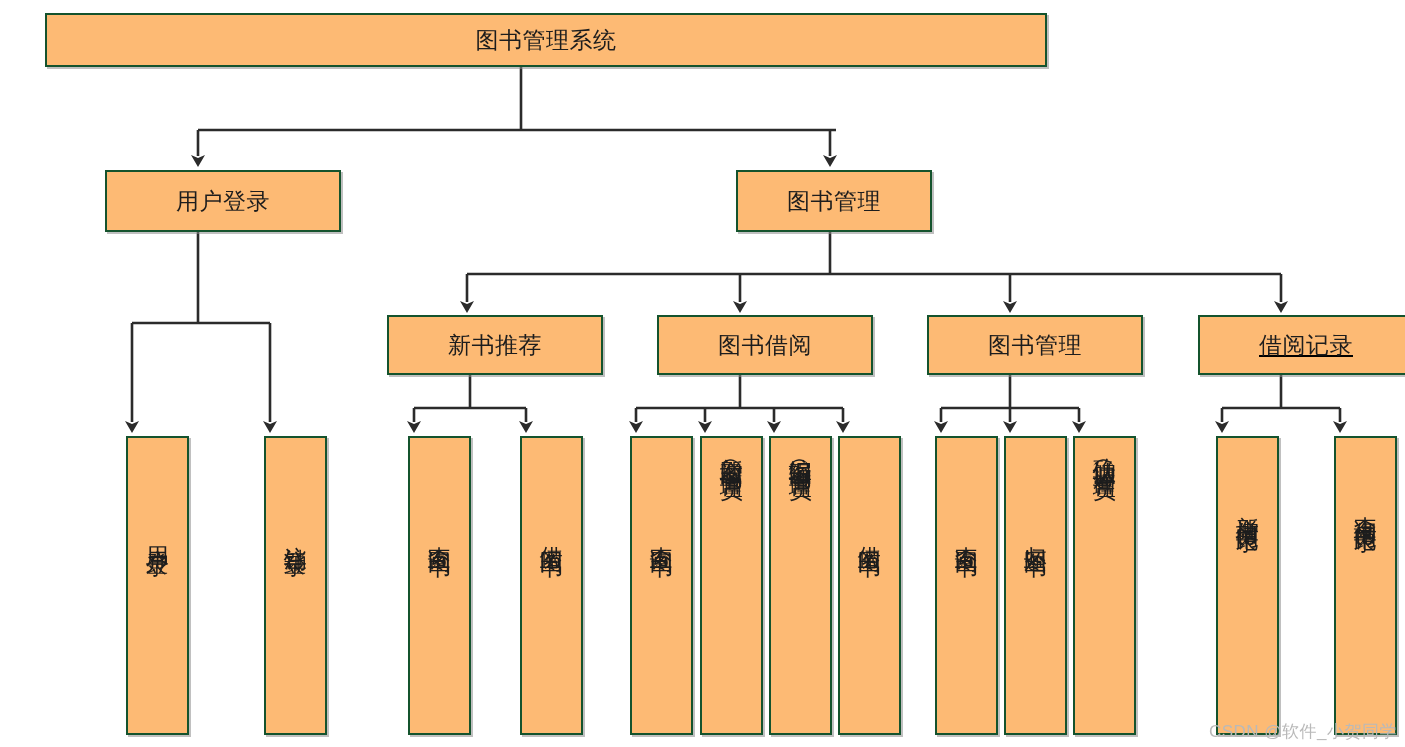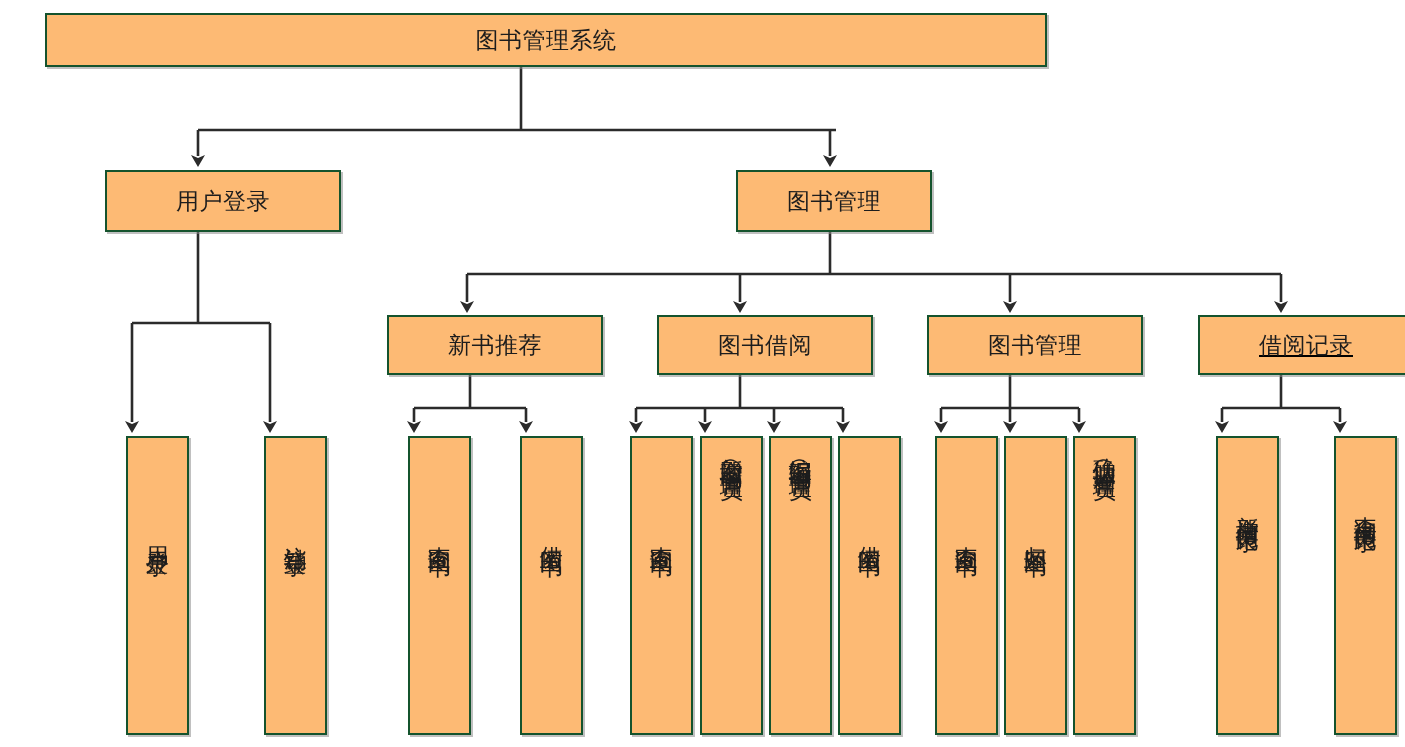--- a/index.html
+++ b/index.html
@@ -204,14 +204,15 @@
   </div>
 
   <div class="node v mid" style="left:1191px; top:436px; width:63px; height:299px;">
     <span class="label">新增借阅记录</span>
   </div>
 
   <div class="node v mid" style="left:1309px; top:436px; width:63px; height:299px;">
     <span class="label">查询借阅记录</span>
   </div>
 
+  <div class="watermark">CSDN @软件_小贺同学</div>
 
 </div>
 
 </body></html>

